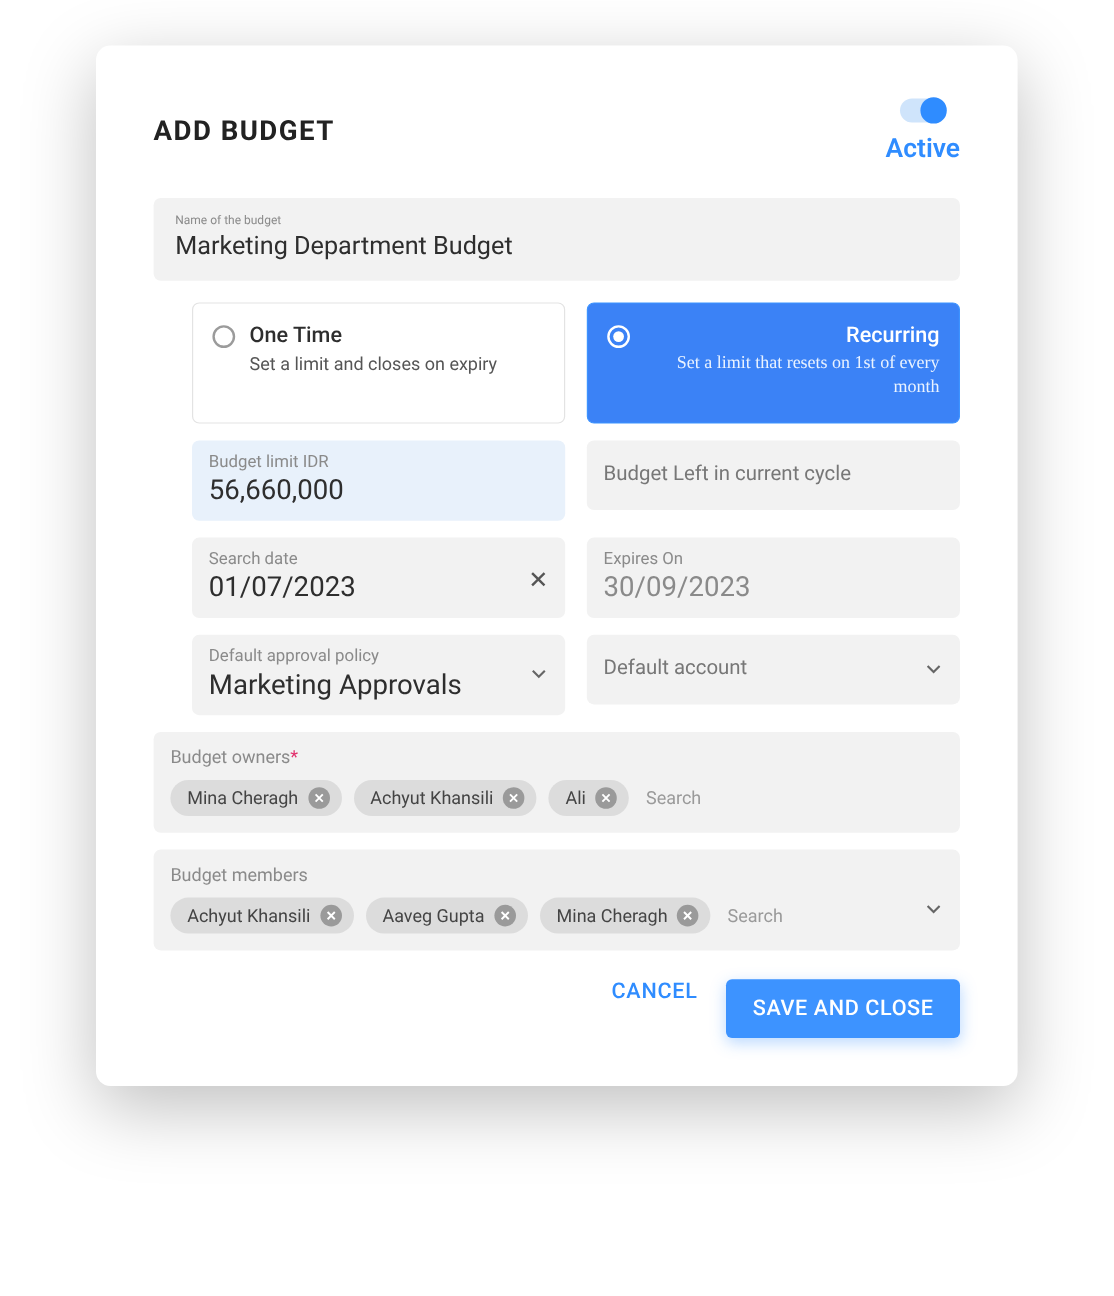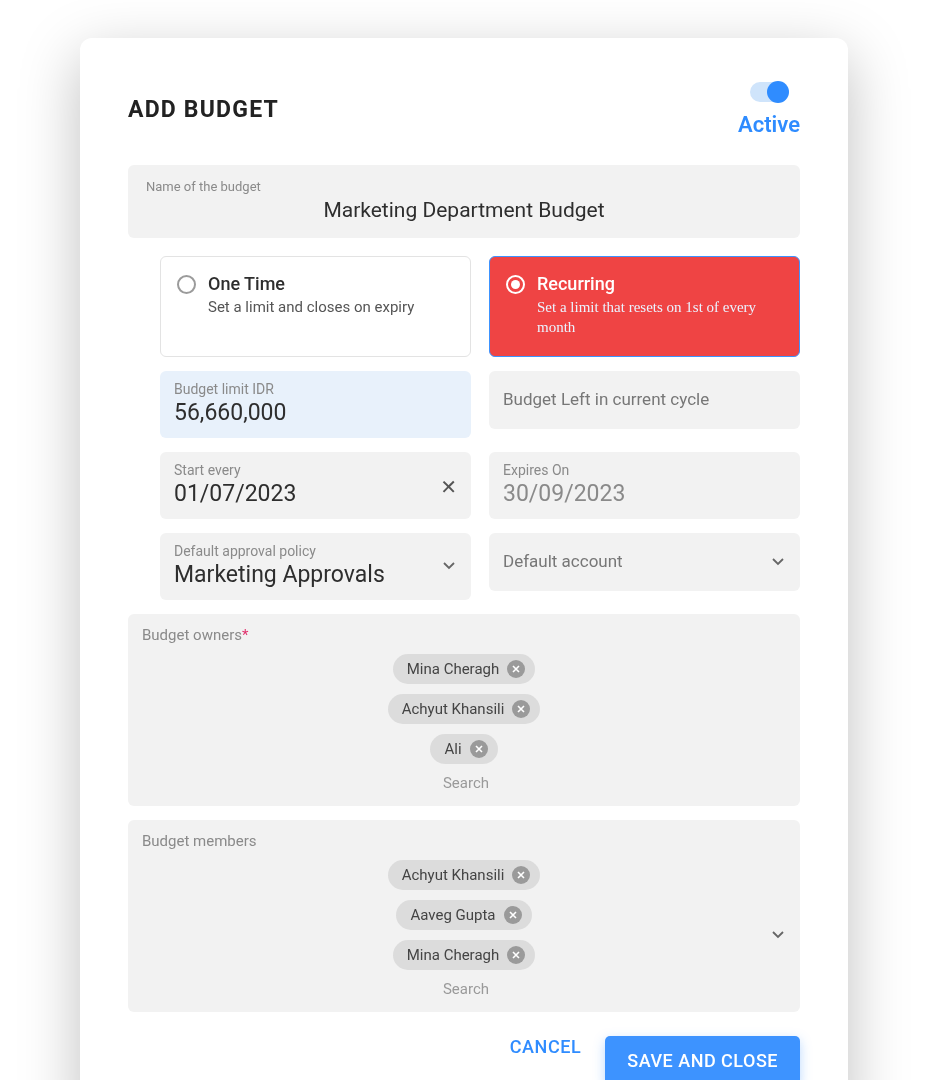--- a/index.html
+++ b/index.html
@@ -21,29 +21,29 @@
     width: 38px; height: 20px; background: #cfe4fb; border-radius: 999px; position: relative;
   }
   .toggle-knob {
     position: absolute; right: -1px; top: -1px; width: 22px; height: 22px;
     background: #2f8cff; border-radius: 50%;
   }
   .status-label { color: #2f8cff; font-size: 22px; font-weight: 600; }
   .name-field {
     background: #f2f2f2; border-radius: 6px; padding: 14px 18px 16px; margin-bottom: 18px;
   }
-  .field-label { color: #8a8a8a; font-size: 13px; margin-bottom: 4px; }
-  .field-value { color: #2e2e2e; font-size: 21px; font-weight: 400; text-align: center; }
+  .field-label { color: #8a8a8a; font-size: 10px; margin-bottom: 4px; }
+  .field-value { color: #2e2e2e; font-size: 21px; font-weight: 400; }
   .row { display: flex; gap: 18px; margin-bottom: 14px; padding-left: 32px; }
   .row > * { flex: 1; }
   .option-card {
     border: 1px solid #e3e3e3; border-radius: 6px; padding: 16px 16px 18px; display: flex; gap: 12px;
     align-items: flex-start; cursor: pointer;
   }
-  .option-card.selected { background: #ef4444; border-color: #3d93ff; color: #fff; }
+  .option-card.selected { background: #3b82f6; border-color: #3d93ff; color: #fff; text-align: right; }
   .radio-outer {
     width: 19px; height: 19px; border: 2px solid #9b9b9b; border-radius: 50%; flex-shrink: 0;
     margin-top: 2px; display: flex; align-items: center; justify-content: center;
   }
   .option-card.selected .radio-outer { border-color: #fff; }
   .radio-inner { width: 9px; height: 9px; border-radius: 50%; background: #fff; display: none; }
   .option-card.selected .radio-inner { display: block; }
   .opt-title { font-size: 18px; font-weight: 500; color: #2e2e2e; margin-bottom: 3px; }
   .option-card.selected .opt-title { color: #fff; }
   .opt-sub { font-size: 15px; color: #555; line-height: 1.35; }
@@ -63,21 +63,21 @@
   }
   .chev {
     position: absolute; right: 16px; top: 50%; transform: translateY(-50%);
   }
   .chev svg { width: 12px; height: 8px; display: block; }
   .tags-box {
     background: #f2f2f2; border-radius: 6px; padding: 12px 14px 14px; position: relative; margin-bottom: 14px;
   }
   .tags-label { color: #8a8a8a; font-size: 15px; margin-bottom: 10px; }
   .req { color: #e1306c; }
-  .chips { display: flex; flex-wrap: wrap; gap: 10px; align-items: center; flex-direction: column; }
+  .chips { display: flex; flex-wrap: wrap; gap: 10px; align-items: center; }
   .chip {
     background: #dcdcdc; border-radius: 999px; padding: 6px 10px 6px 14px;
     display: flex; align-items: center; gap: 8px; font-size: 15px; color: #444;
   }
   .chip-x {
     width: 18px; height: 18px; border-radius: 50%; background: #9a9a9a;
     display: flex; align-items: center; justify-content: center; cursor: pointer;
   }
   .chip-x svg { width: 8px; height: 8px; display: block; }
   .search-text { color: #9a9a9a; font-size: 15px; padding-left: 4px; }
@@ -133,21 +133,21 @@
       <div class="small-label">Budget limit IDR</div>
       <div class="val">56,660,000</div>
     </div>
     <div class="field-box single-line">
       <div class="val">Budget Left in current cycle</div>
     </div>
   </div>
 
   <div class="row">
     <div class="field-box">
-      <div class="small-label">Start every</div>
+      <div class="small-label">Search date</div>
       <div class="val">01/07/2023</div>
       <span class="clear-x">✕</span>
     </div>
     <div class="field-box">
       <div class="small-label">Expires On</div>
       <div class="val placeholder">30/09/2023</div>
     </div>
   </div>
 
   <div class="row">

